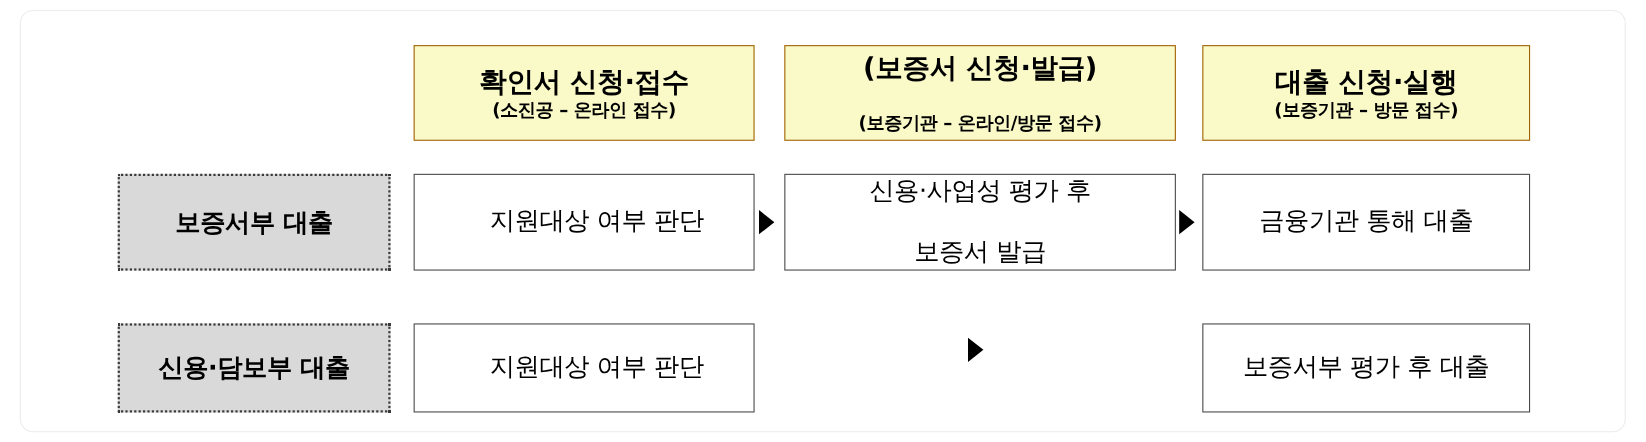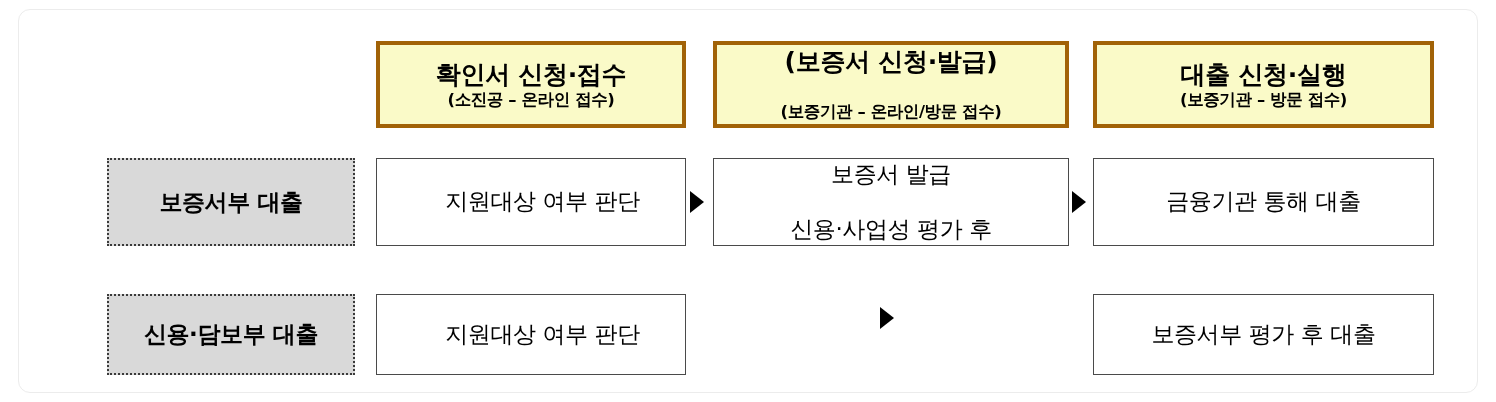--- a/index.html
+++ b/index.html
@@ -34,41 +34,41 @@
     left: 0;
     top: 0;
     width: 100%;
     height: 100%;
   }
 
   
   .col-label  { left: 88px;   width: 248px; }
   .col-1      { left: 357px;  width: 310px; padding-left: 23px; }
   .col-2      { left: 694px;  width: 356px; gap: 25px; }
-  .col-3      { left: 1074px; width: 341px; }
+  .col-3      { left: 1074px; width: 298px; }
 
   
   .row-head   { top: 31px;  height: 87px; }
   .row-1      { top: 148px; height: 88px; }
   .row-2      { top: 284px; height: 81px; }
 
   .cell {
     position: absolute;
     box-sizing: border-box;
     display: flex;
     flex-direction: column;
     align-items: center;
     justify-content: center;
     text-align: center;
   }
 
   
   .head-box {
     background: #fafac8;
-    border: 4px solid #a16207;
+    border: 1px solid #a16207;
     color: #000000;
     padding: 2px 4px;
   }
   .head-title {
     font-size: 25px;
     font-weight: bold;
     line-height: 1.16;
     letter-spacing: -0.3px;
     white-space: nowrap;
   }
@@ -146,22 +146,22 @@
       <span class="txt">보증서부 대출</span>
     </div>
 
     <div class="cell proc-box col-1 row-1">
       <span class="txt">지원대상 여부 판단</span>
     </div>
 
     <div class="arrow arrow-r1a"></div>
 
     <div class="cell proc-box col-2 row-1">
+      <span class="txt">신용·사업성 평가 후</span>
       <span class="txt">보증서 발급</span>
-      <span class="txt">신용·사업성 평가 후</span>
     </div>
 
     <div class="arrow arrow-r1b"></div>
 
     <div class="cell proc-box col-3 row-1">
       <span class="txt">금융기관 통해 대출</span>
     </div>
 
     <div class="cell row-label col-label row-2">
       <span class="txt">신용·담보부 대출</span>

